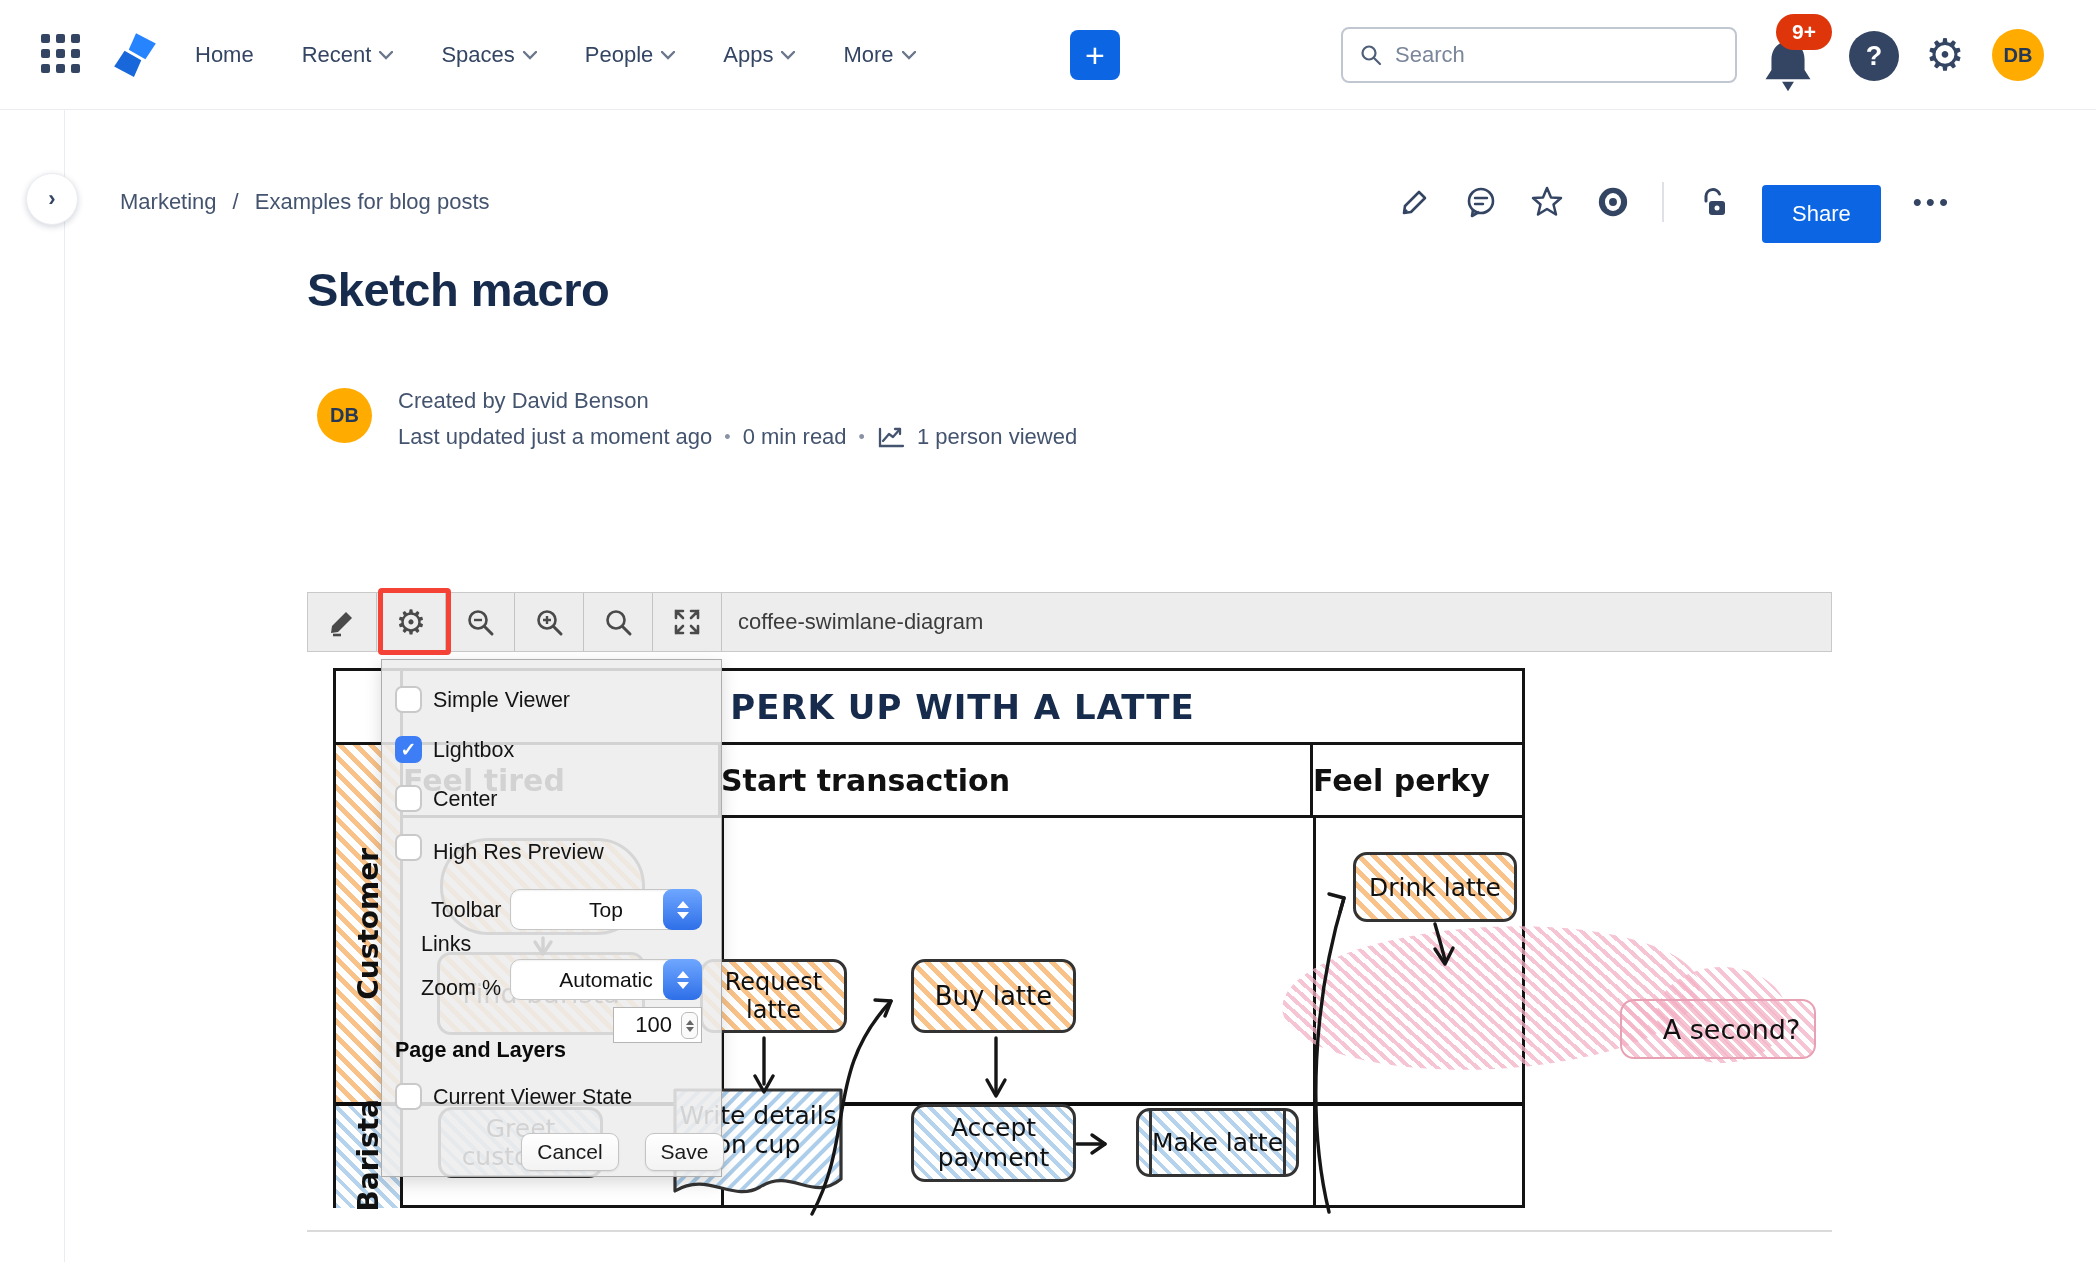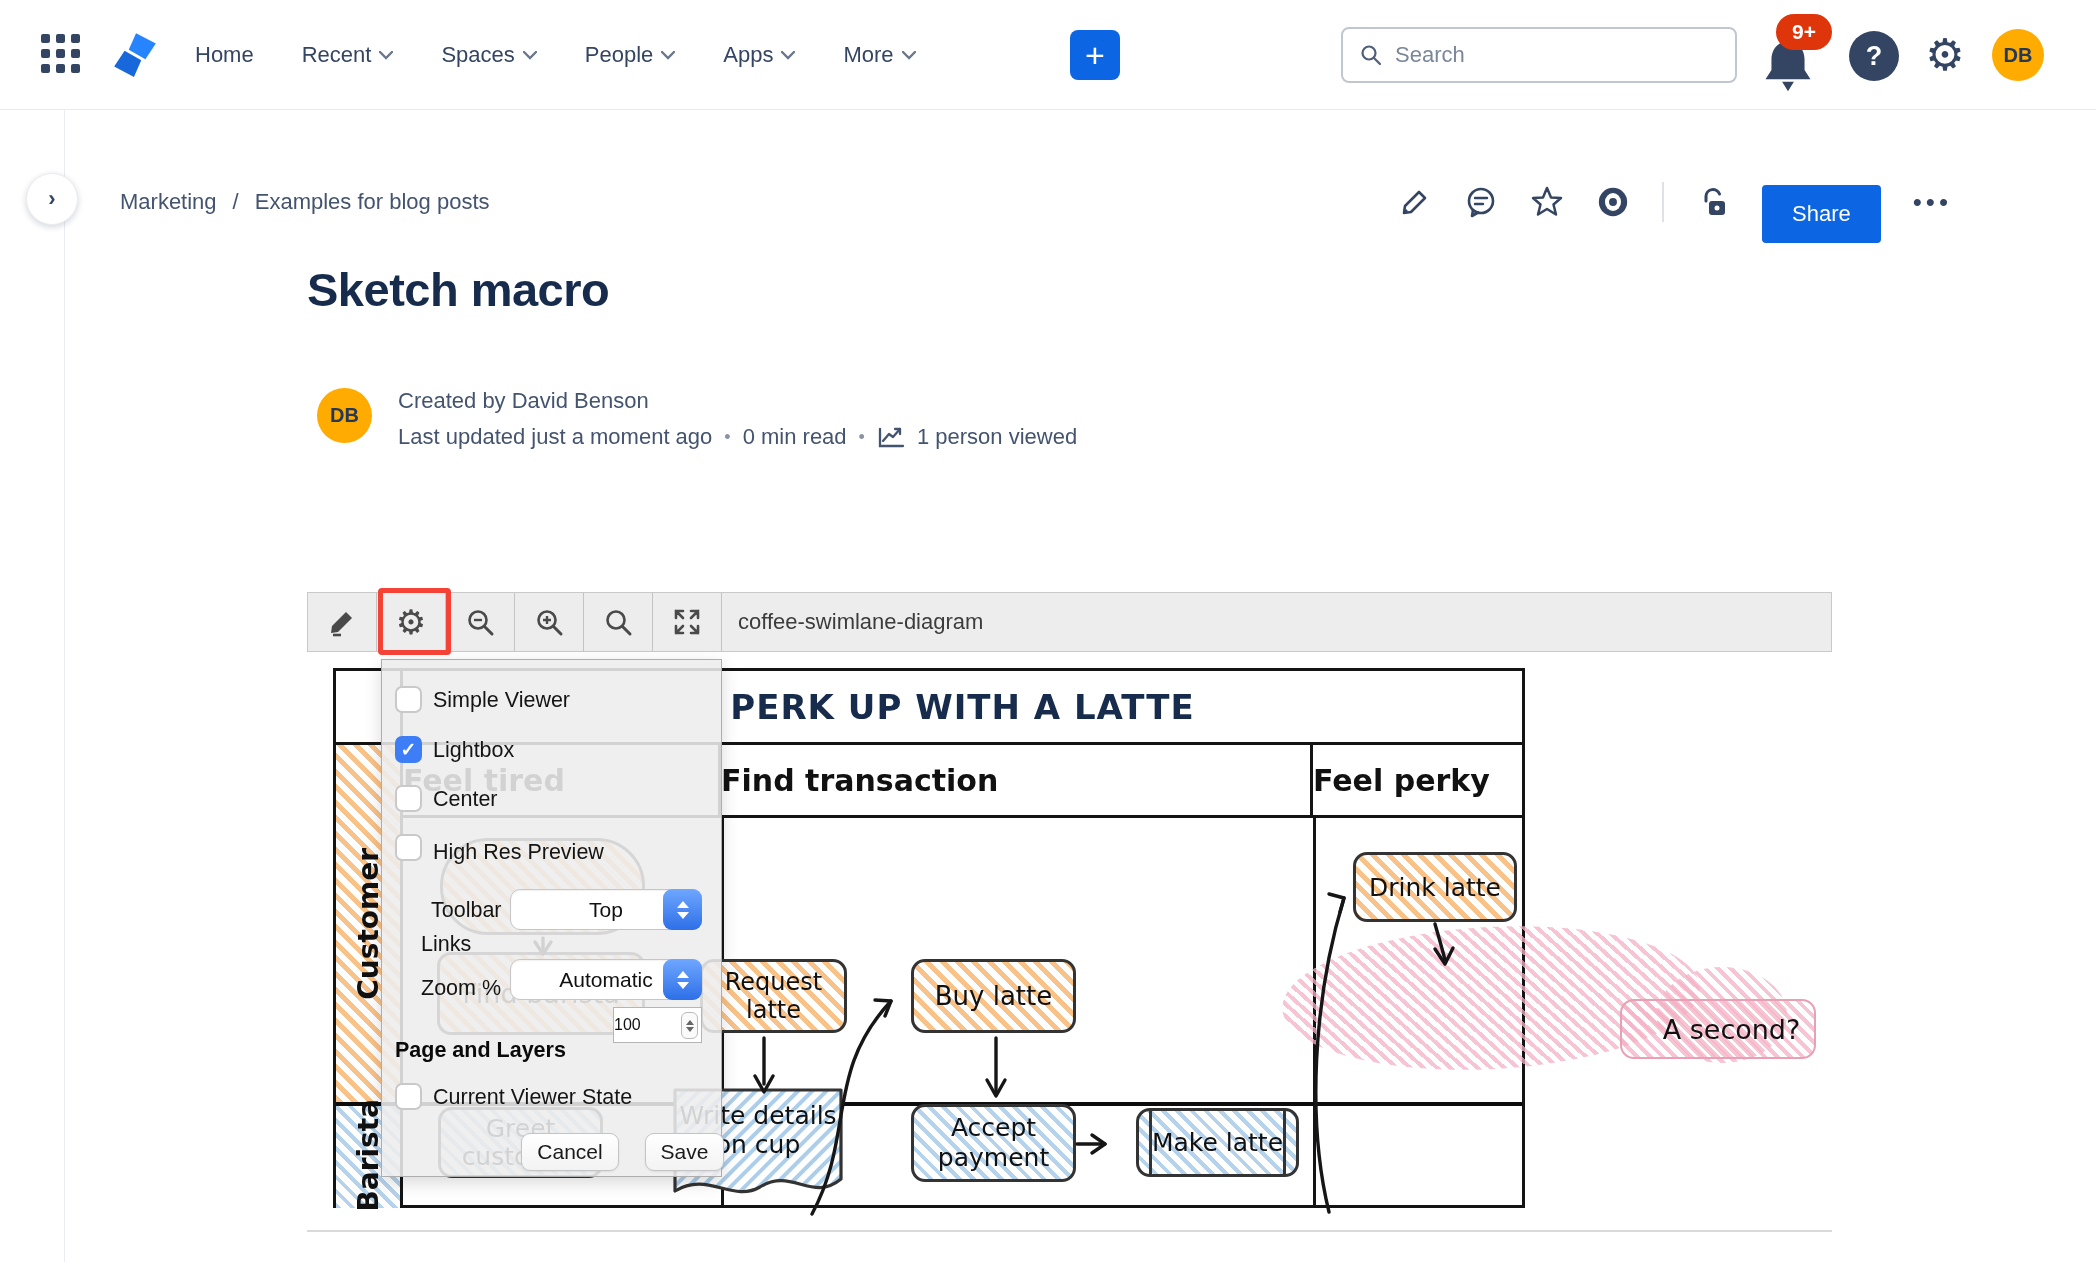--- a/index.html
+++ b/index.html
@@ -100,21 +100,21 @@
   .panel { position:absolute; left:74px; top:7px; width:341px; height:518px; background:rgba(237,237,237,.88); border:1px solid #ADADAD; box-shadow:0 6px 16px rgba(0,0,0,.15); z-index:10; }
   .cbx { position:absolute; width:27px; height:27px; border:2px solid #C9C9C9; border-radius:7px; background:#fff; cursor:pointer; }
   .cbx.on { background:#3D7DF5; border-color:#3D7DF5; color:#fff; font-size:19px; font-weight:700; display:flex; align-items:center; justify-content:center; }
   .plabel { position:absolute; font-size:21.5px; color:#141414; white-space:nowrap; }
   .pheading { position:absolute; font-size:21.5px; font-weight:700; color:#0A0A0A; }
   .sel { position:absolute; width:192px; height:41px; background:#fff; border:1px solid #C6C6C6; border-radius:10px; display:flex; align-items:center; justify-content:center; font-size:21px; color:#111; cursor:pointer; box-shadow:inset 0 1px 2px rgba(0,0,0,.06); }
   .sel .cap { position:absolute; right:-1px; top:-1px; width:39px; height:41px; border-radius:9px; background:linear-gradient(#6FA7FF,#2E6FE8); display:flex; flex-direction:column; align-items:center; justify-content:center; gap:4px; }
   .tri-up { width:0; height:0; border-left:6px solid transparent; border-right:6px solid transparent; border-bottom:7px solid #fff; }
   .tri-dn { width:0; height:0; border-left:6px solid transparent; border-right:6px solid transparent; border-top:7px solid #fff; }
   .numfield { position:absolute; left:231px; top:347px; width:89px; height:36px; background:#fff; border:1px solid #B5B5B5; display:flex; align-items:center; }
-  .numfield input { width:58px; border:none; outline:none; text-align:left; font-size:16px; color:#111; background:transparent; font-family:"Liberation Sans",sans-serif; }
+  .numfield input { width:58px; border:none; outline:none; text-align:right; font-size:22px; color:#111; background:transparent; font-family:"Liberation Sans",sans-serif; }
   .spin { position:absolute; right:3px; top:4px; width:17px; height:27px; border:1px solid #BBB; border-radius:6px; background:#FAFAFA; display:flex; flex-direction:column; align-items:center; justify-content:center; gap:2px; cursor:pointer; }
   .spin i { width:0; height:0; border-left:4px solid transparent; border-right:4px solid transparent; }
   .spin .u { border-bottom:5px solid #666; } .spin .d { border-top:5px solid #666; }
   .pbtn { position:absolute; top:473px; height:38px; background:linear-gradient(#FFFFFF,#F3F3F3); border:1px solid #C4C4C4; border-radius:9px; font-size:21px; color:#1A1A1A; display:flex; align-items:center; justify-content:center; cursor:pointer; box-shadow:0 1px 2px rgba(0,0,0,.08); font-family:"Liberation Sans",sans-serif; }
 
   .redbox { position:absolute; left:378px; top:588px; width:73px; height:67px; border:5px solid #F44336; border-radius:4px; z-index:60; pointer-events:none; }
 </style>
 </head>
 <body>
 
@@ -318,21 +318,21 @@
         <div class="lane lane-cust oh">
             <span>Customer</span>
           </div>
         <div class="lane lane-bar bh">
             <span>Barista</span>
           </div>
         <div class="hdr hdr1">
             <span>Feel tired</span>
           </div>
         <div class="hdr hdr2">
-            <span>Find transaction</span>
+            <span>Start transaction</span>
           </div>
         <div class="hdr hdr3">
             <span>Feel perky</span>
           </div>
         <div class="vline1"></div>
         <div class="vline2"></div>
         <div class="lanediv"></div>
       </div>
 
       <div class="pink-ellipse ph"></div>

